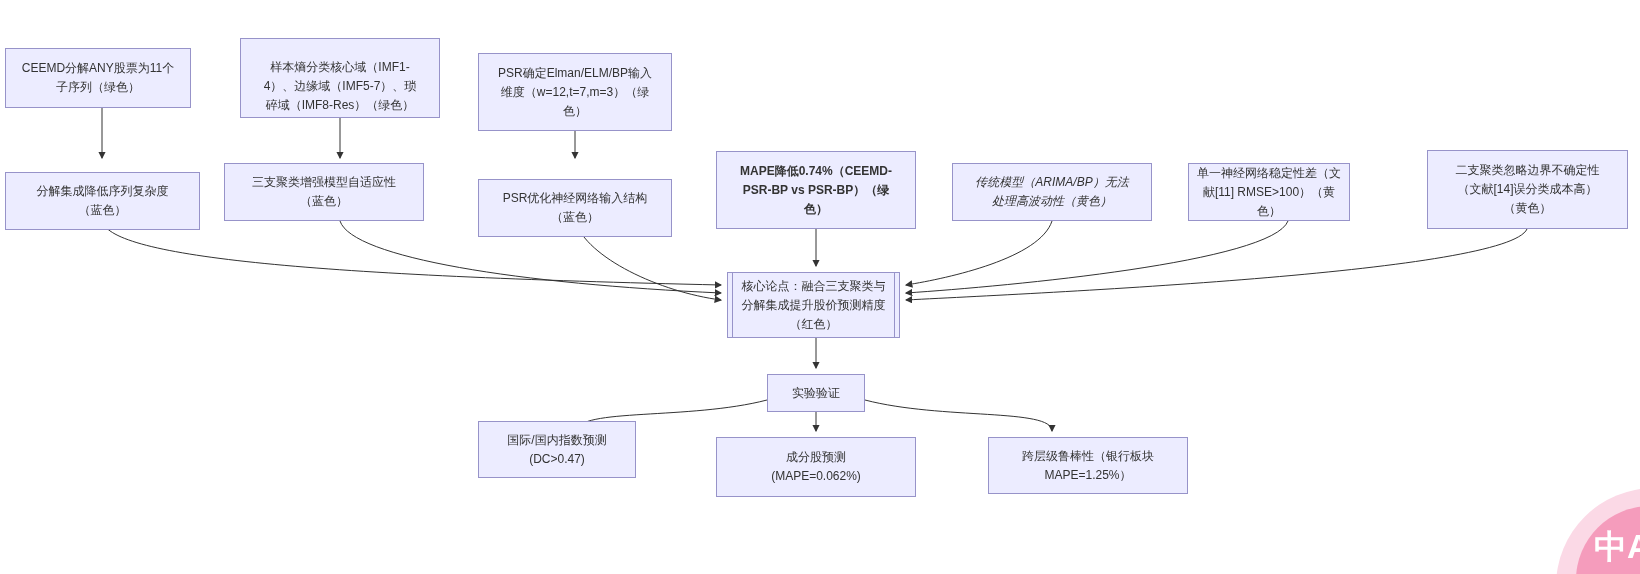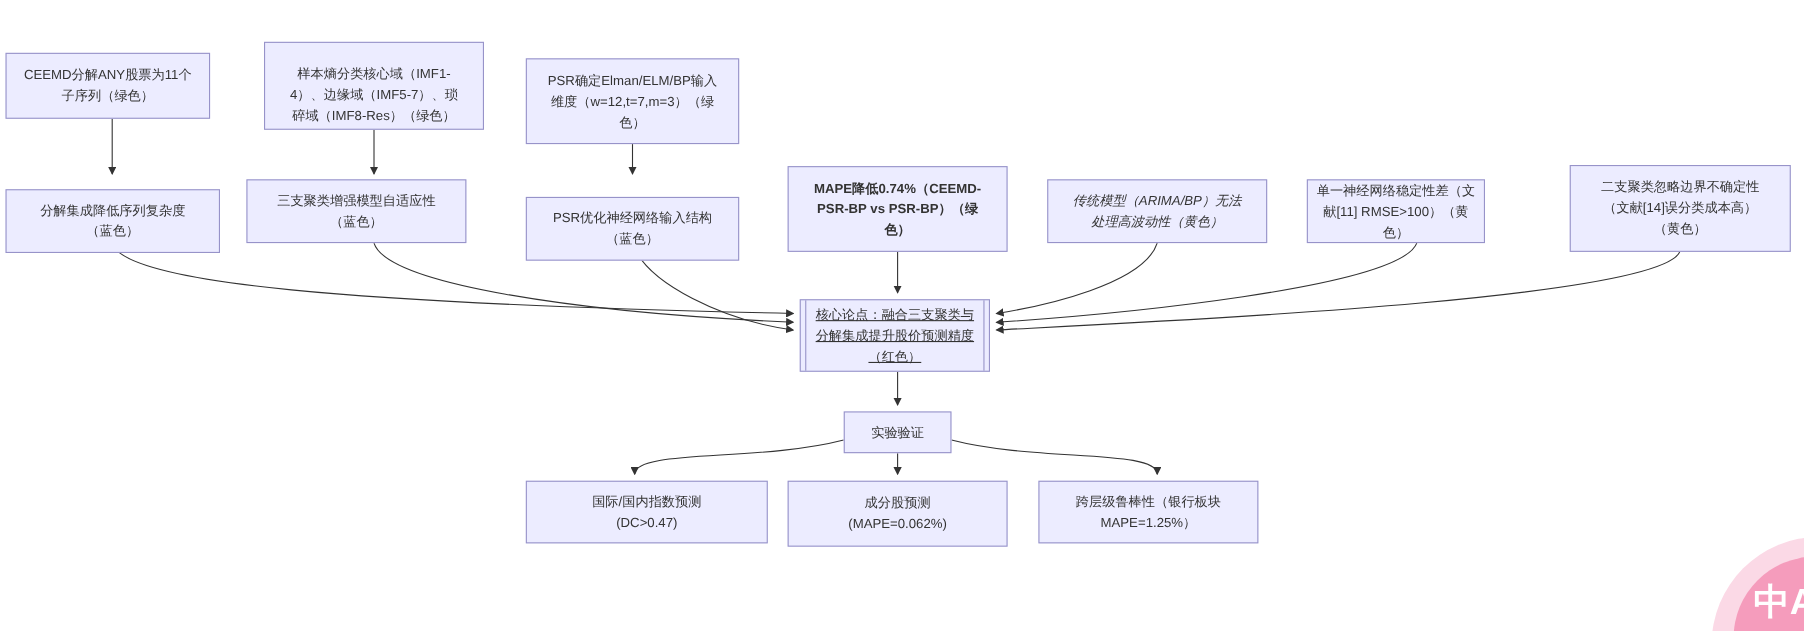--- a/index.html
+++ b/index.html
@@ -83,29 +83,29 @@
 PSR-BP vs PSR-BP）（绿
 色）</span></div>
 <div class="node" style="left:952px;  top:163px; width:200px; height:58px;font-style:italic;"><span>传统模型（ARIMA/BP）无法
 处理高波动性（黄色）</span></div>
 <div class="node" style="left:1188px; top:163px; width:162px; height:58px;"><span>单一神经网络稳定性差（文
 献[11] RMSE&gt;100）（黄色）</span></div>
 <div class="node" style="left:1427px; top:150px; width:201px; height:79px;"><span>二支聚类忽略边界不确定性
 （文献[14]误分类成本高）
 （黄色）</span></div>
 
-<div class="node subroutine" style="left:727px; top:272px; width:173px; height:66px;text-decoration:underline;"><span>核心论点：融合三支聚类与
+<div class="node subroutine" style="left:727px; top:272px; width:173px; height:66px;"><span>核心论点：融合三支聚类与
 分解集成提升股价预测精度
 （红色）</span></div>
 
 <div class="node" style="left:767px; top:374px; width:98px; height:38px;"><span>实验验证</span></div>
 
-<div class="node" style="left:478px; top:437px; width:220px; height:57px;align-items:center;"><span>国际/国内指数预测
+<div class="node" style="left:478px; top:421px; width:158px; height:57px;align-items:center;"><span>国际/国内指数预测
 (DC&gt;0.47)</span></div>
 <div class="node" style="left:716px; top:437px; width:200px; height:60px;"><span>成分股预测
 (MAPE=0.062%)</span></div>
-<div class="node" style="left:944px; top:437px; width:200px; height:57px;"><span>跨层级鲁棒性（银行板块
+<div class="node" style="left:988px; top:437px; width:200px; height:57px;"><span>跨层级鲁棒性（银行板块
 MAPE=1.25%）</span></div>
 
 <div class="badge-halo"></div>
 <div class="badge-inner">
   <span>中A</span>
 </div>
 
 </body></html>

